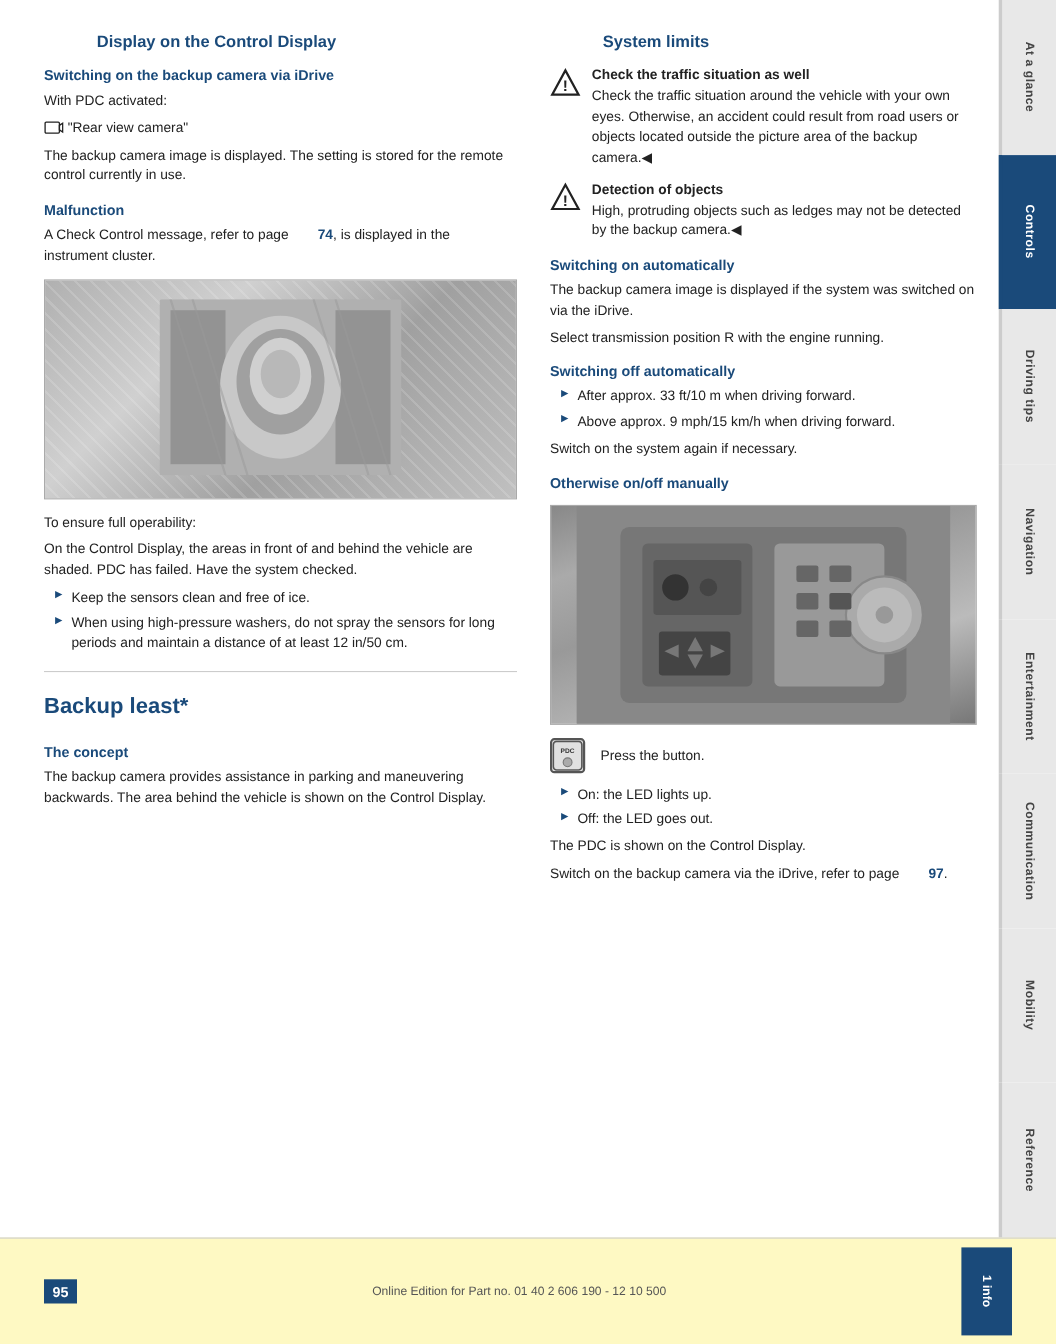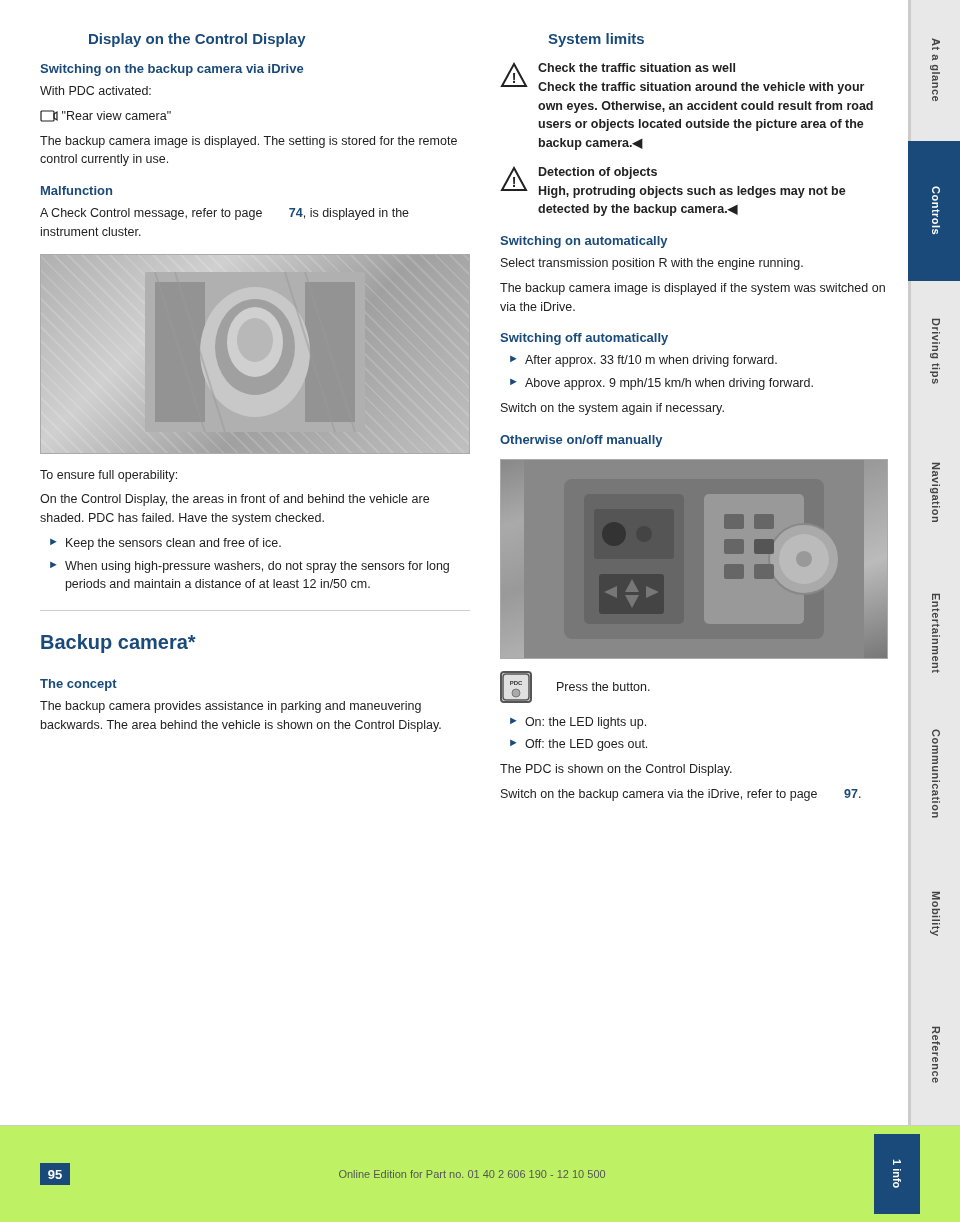--- a/index.html
+++ b/index.html
@@ -126,21 +126,20 @@
       margin-top: 2px;
     }
     .warning-icon svg {
       width: 28px;
       height: 28px;
     }
     .warning-text {
       font-size: 12.5px;
       line-height: 1.5;
       flex: 1;
-      font-weight: bold;
     }
     .image-placeholder {
       width: 100%;
       height: 200px;
       background: linear-gradient(135deg, #b0b0b0 0%, #d0d0d0 30%, #a0a0a0 60%, #c0c0c0 100%);
       border: 1px solid #aaa;
       display: flex;
       align-items: center;
       justify-content: center;
       margin: 12px 0;
@@ -172,21 +171,21 @@
     }
     .link-text {
       color: #1a4a7a;
       text-decoration: none;
       font-weight: bold;
       margin-left: 23px;
     }
     .press-button-block {
       display: flex;
       align-items: center;
-      gap: 24px;
+      gap: 14px;
       margin: 10px 0;
     }
     .press-icon {
       width: 32px;
       height: 32px;
       border: 2px solid #555;
       border-radius: 4px;
       display: flex;
       align-items: center;
       justify-content: center;
@@ -197,21 +196,21 @@
       font-weight: bold;
     }
     .footer {
       border-top: 1px solid #ccc;
       padding: 8px 40px;
       display: flex;
       align-items: center;
       justify-content: space-between;
       font-size: 11px;
       color: #555;
-      background: #bef264;
+      background: #fef9c3;
     }
     .page-number-box {
       background: #1a4a7a;
       color: #fff;
       width: 30px;
       height: 22px;
       display: flex;
       align-items: center;
       justify-content: center;
       font-size: 13px;
@@ -287,21 +286,21 @@
         <span class="bullet-arrow">►</span>
         <span class="bullet-text">Keep the sensors clean and free of ice.</span>
       </div>
       <div class="bullet-item">
         <span class="bullet-arrow">►</span>
         <span class="bullet-text">When using high-pressure washers, do not spray the sensors for long periods and maintain a distance of at least 12 in/50 cm.</span>
       </div>
 
       <hr class="separator">
 
-      <h2 class="subsection-title-large">Backup camera*</h2>
+      <h2 class="subsection-title-large">Backup least*</h2>
       <h3 class="sub-subsection">The concept</h3>
       <p>The backup camera provides assistance in parking and maneuvering backwards. The area behind the vehicle is shown on the Control Display.</p>
     </div>
 
     <div class="right-col">
       <h1 class="section-title">System limits</h1>
 
       <div class="warning-block">
         <div class="warning-icon">
           <svg viewBox="0 0 28 28">
@@ -322,22 +321,22 @@
             <text x="14" y="22" text-anchor="middle" font-size="14" font-weight="bold" fill="#222">!</text>
           </svg>
         </div>
         <div class="warning-text">
           <strong>Detection of objects</strong><br>
           <span>High, protruding objects such as ledges may not be detected by the backup camera.</span>◀
         </div>
       </div>
 
       <h2 class="subsection-title">Switching on automatically</h2>
+      <p>The backup camera image is displayed if the system was switched on via the iDrive.</p>
       <p>Select transmission position R with the engine running.</p>
-      <p>The backup camera image is displayed if the system was switched on via the iDrive.</p>
 
       <h2 class="subsection-title">Switching off automatically</h2>
 
       <div class="bullet-item">
         <span class="bullet-arrow">►</span>
         <span class="bullet-text">After approx. 33 ft/10 m when driving forward.</span>
       </div>
       <div class="bullet-item">
         <span class="bullet-arrow">►</span>
         <span class="bullet-text">Above approx. 9 mph/15 km/h when driving forward.</span>

